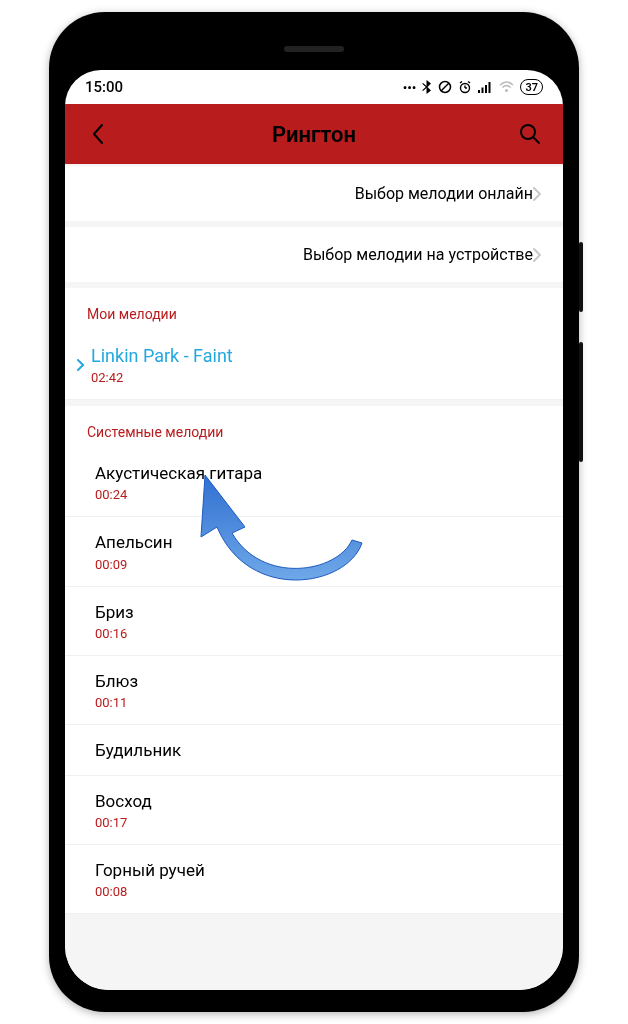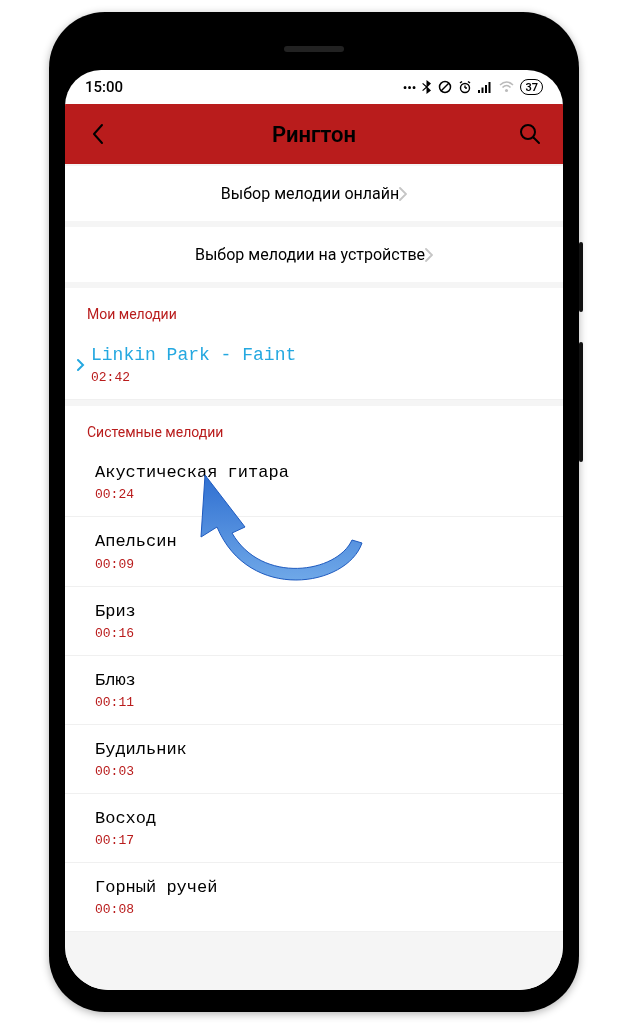--- a/index.html
+++ b/index.html
@@ -85,39 +85,38 @@
       font-weight: 600;
       color:#000;
     }
     .icon-btn { width:30px; height:30px; display:flex; align-items:center; justify-content:center;}
     .content { background:#f5f5f5; height: calc(100% - 94px); overflow:hidden; position:relative;}
     .nav-row {
       background:#fff;
       padding: 18px 22px;
       display:flex;
       align-items:center;
-      justify-content:center;
+      justify-content:flex-end;
       font-size:16px;
       color:#000;
       margin-top: 6px;
     }
     .nav-row:first-child{ margin-top:2px;}
     .section-label {
       padding: 18px 22px 8px;
       font-size:14px;
       color:#b91c1c;
       background:#fff;
       margin-top:6px;
     }
     .section-label.inline{ margin-top:6px;}
     .list { background:#fff;}
     .list-item {
       padding: 14px 22px 14px 22px;
       border-bottom: 1px solid #f0f0f0;
-      font-family: Liberation Mono, monospace;
     }
     .list-item.indent { padding-left:30px;}
     .item-title { font-size:17px; color:#000; line-height:1.3;}
     .item-sub { font-size:13px; color:#b91c1c; margin-top:3px;}
     .selected-row { display:flex; align-items:center; gap:6px; padding-left:12px;}
     .selected-row .texts { }
     .selected-row .item-title { color:#24a8e0; font-size:18px;}
     .chevron-right { color:#c5c5c5;}
     .arrow-annotation {
       position:absolute;
@@ -246,21 +245,20 @@
         <div class="list-item indent">
           <div class="item-title">Бриз</div>
           <div class="item-sub">00:16</div>
         </div>
         <div class="list-item indent">
           <div class="item-title">Блюз</div>
           <div class="item-sub">00:11</div>
         </div>
         <div class="list-item indent">
           <div class="item-title">Будильник</div>
-          <div class="item-sub">00:03</div>
         </div>
         <div class="list-item indent">
           <div class="item-title">Восход</div>
           <div class="item-sub">00:17</div>
         </div>
         <div class="list-item indent">
           <div class="item-title">Горный ручей</div>
           <div class="item-sub">00:08</div>
         </div>
       </div>

